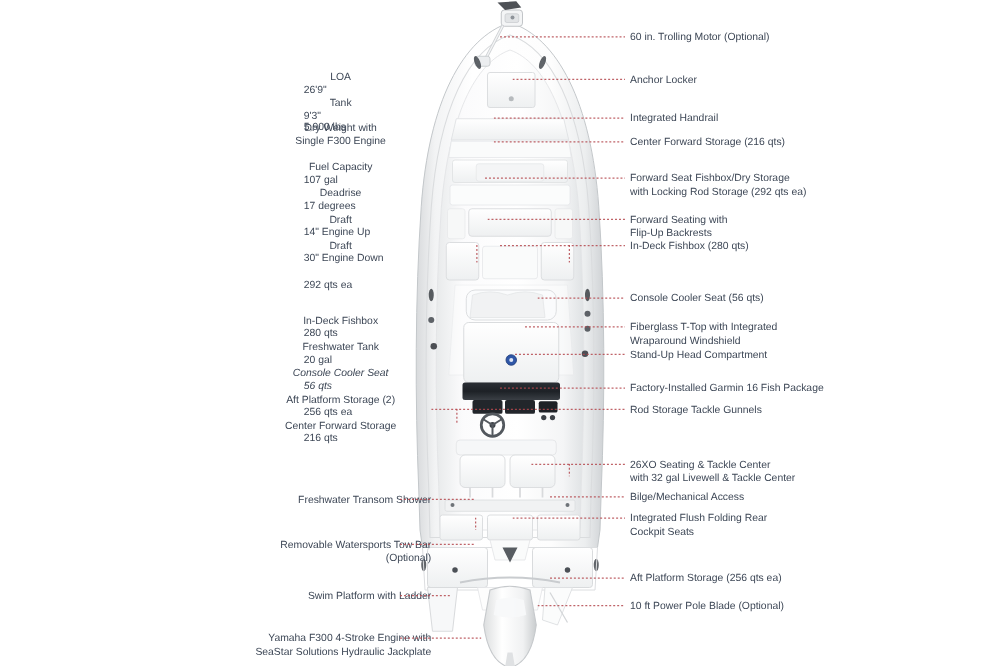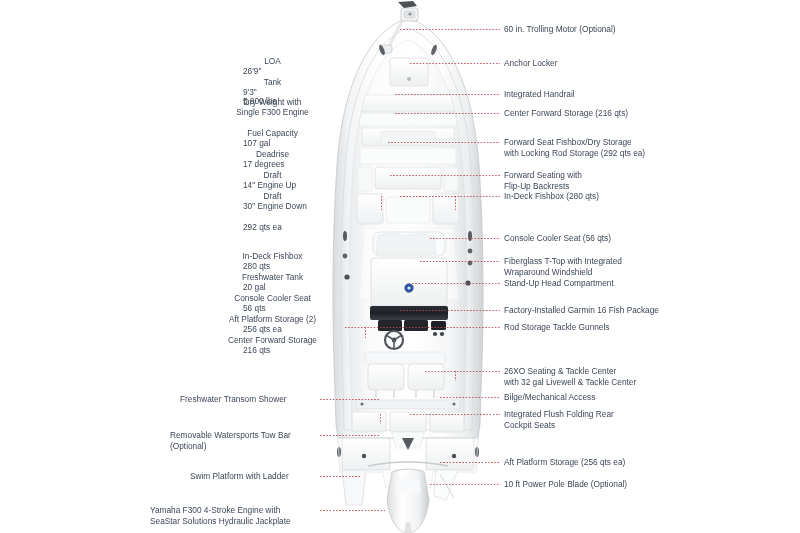--- a/index.html
+++ b/index.html
@@ -45,21 +45,21 @@
   }
 
   .callout {
     position: absolute;
     font-size: 8.3px;
     line-height: 10.7px;
     color: #3d4756;
     white-space: pre-line;
   }
   .callout-right { text-align: left; }
-  .callout-left  { text-align: left; }
+  .callout-left  { text-align: right; margin-left: 30px; }
 
   
   .leader {
     position: absolute;
     height: 1px;
     background-image: linear-gradient(to right,
         #b4474d 0px, #b4474d 1.4px,
         rgba(255,255,255,0) 1.4px, rgba(255,255,255,0) 3.2px);
     background-size: 3.2px 1px;
     background-repeat: repeat-x;
@@ -296,21 +296,21 @@
     <div class="spec-row" style="left:115px; top:240px; width:220px;">
       <span class="spec-label">In-Deck Fishbox</span>
       <span class="spec-value">280 qts</span>
     </div>
 
     <div class="spec-row" style="left:115px; top:261px; width:220px;">
       <span class="spec-label">Freshwater Tank</span>
       <span class="spec-value">20 gal</span>
     </div>
 
-    <div class="spec-row" style="left:115px; top:282px; width:220px;">
+    <div class="spec-row" style="left:115px; top:282px; width:220px;font-style:italic;">
       <span class="spec-label">Console Cooler Seat</span>
       <span class="spec-value">56 qts</span>
     </div>
 
     <div class="spec-row" style="left:115px; top:303px; width:220px;">
       <span class="spec-label">Aft Platform Storage (2)</span>
       <span class="spec-value">256 qts ea</span>
     </div>
 
     <div class="spec-row" style="left:115px; top:324px; width:220px;">

